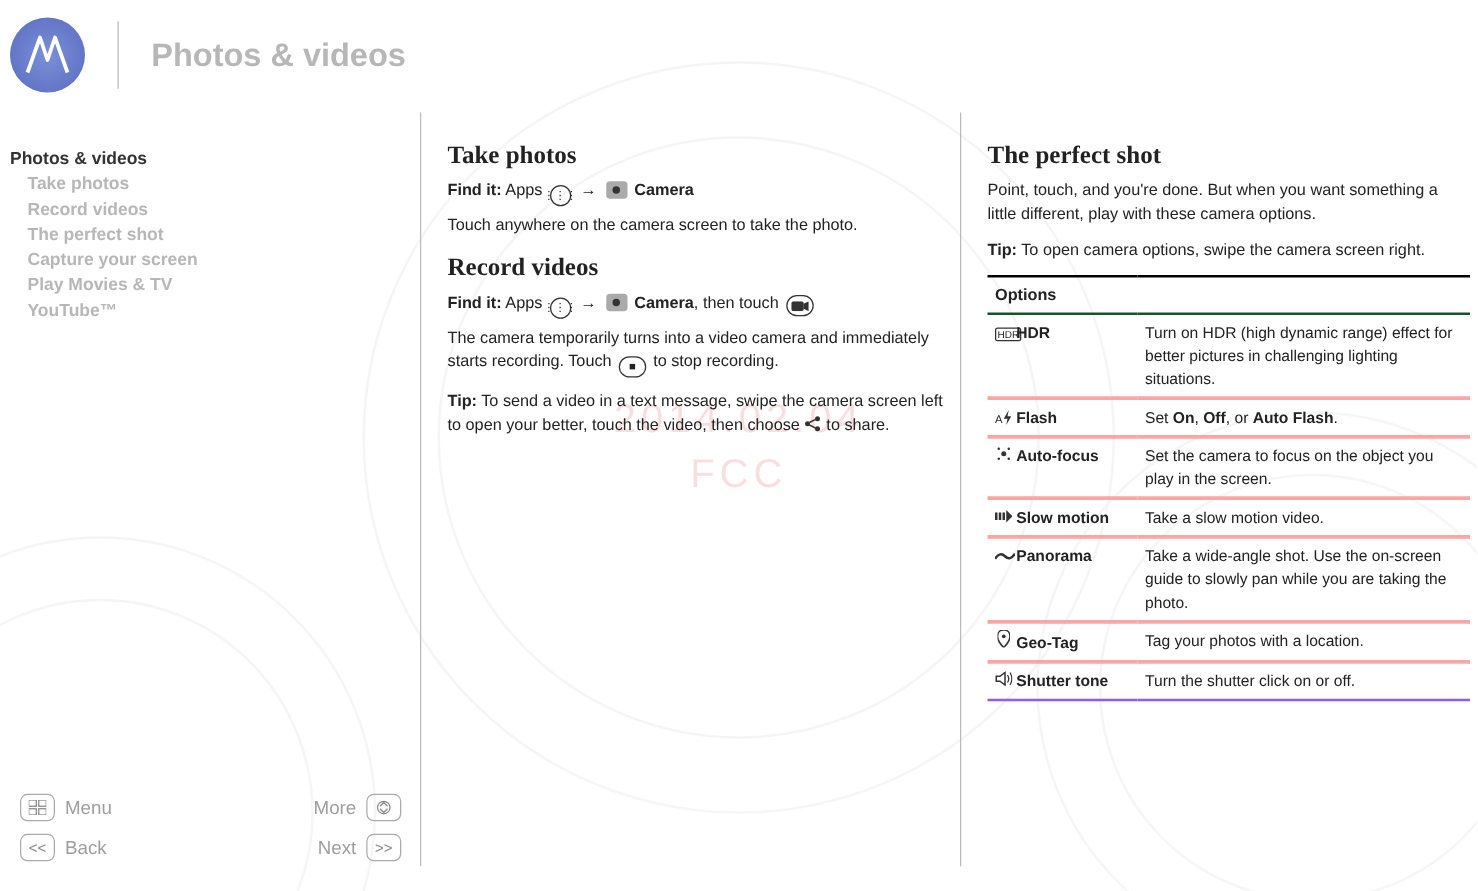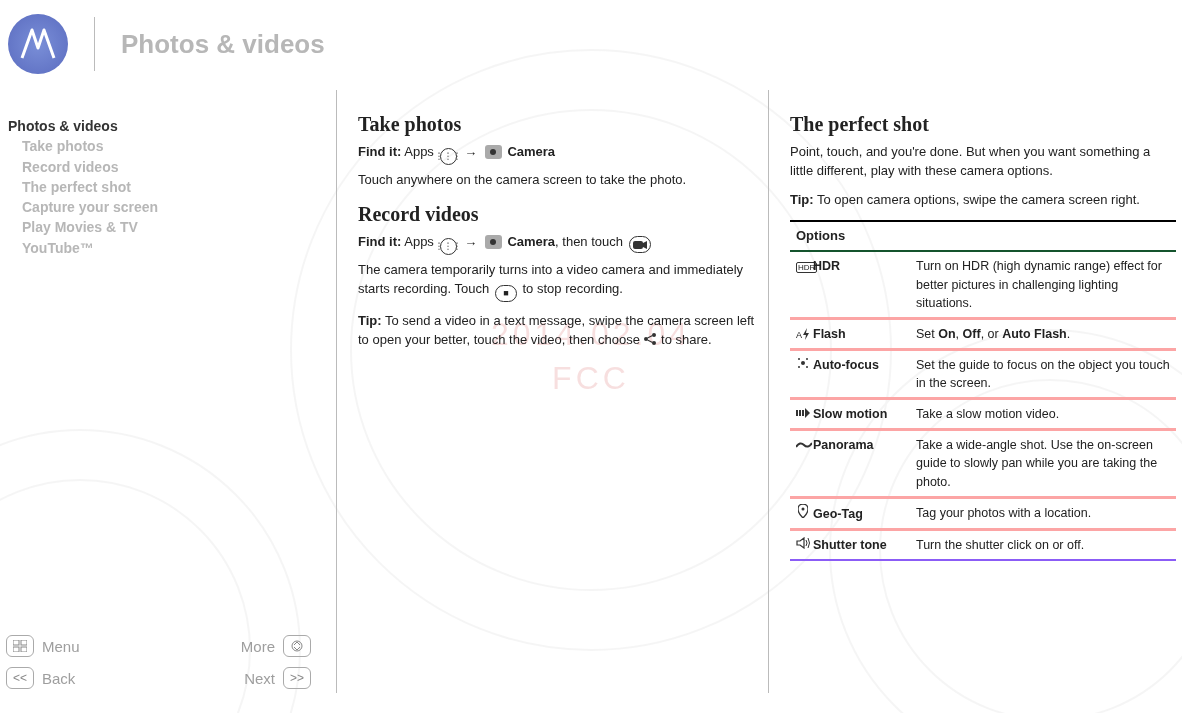--- a/index.html
+++ b/index.html
@@ -71,21 +71,21 @@
     width: 310px;
     font-size: 14px;
     font-weight: bold;
     color: #b7b7b7;
     line-height: 1.45;
   }
   .sidebar .current { color: #333; }
   .sidebar .sub { padding-left: 14px; }
   .nav-buttons {
     position: absolute;
-    left: 6px;
+    left: 16px;
     bottom: 24px;
     width: 305px;
     color: #9e9e9e;
     font-size: 15px;
   }
   .nav-row {
     display: flex;
     align-items: center;
     justify-content: space-between;
     margin-top: 10px;
@@ -303,21 +303,21 @@
           <td>Set <b>On</b>, <b>Off</b>, or <b>Auto Flash</b>.</td>
         </tr>
         <tr>
           <td class="opt-label"><span class="opt-icon"><svg width="12" height="12" viewBox="0 0 12 12">
                 <circle cx="6" cy="6" r="2" fill="#333"></circle>
                 <circle cx="2" cy="2" r="1" fill="#333"></circle>
                 <circle cx="10" cy="2" r="1" fill="#333"></circle>
                 <circle cx="2" cy="10" r="1" fill="#333"></circle>
                 <circle cx="10" cy="10" r="1" fill="#333"></circle>
               </svg></span>Auto-focus</td>
-          <td>Set the guide to focus on the object you touch in the screen.</td>
+          <td>Set the camera to focus on the object you play in the screen.</td>
         </tr>
         <tr>
           <td class="opt-label"><span class="opt-icon"><svg width="14" height="10" viewBox="0 0 14 10">
                 <rect x="0" y="2" width="2" height="6" fill="#333"></rect>
                 <rect x="3" y="2" width="2" height="6" fill="#333"></rect>
                 <rect x="6" y="2" width="2" height="6" fill="#333"></rect>
                 <path d="M9 0 L14 5 L9 10 Z" fill="#333"></path>
               </svg></span>Slow motion</td>
           <td>Take a slow motion video.</td>
         </tr>

